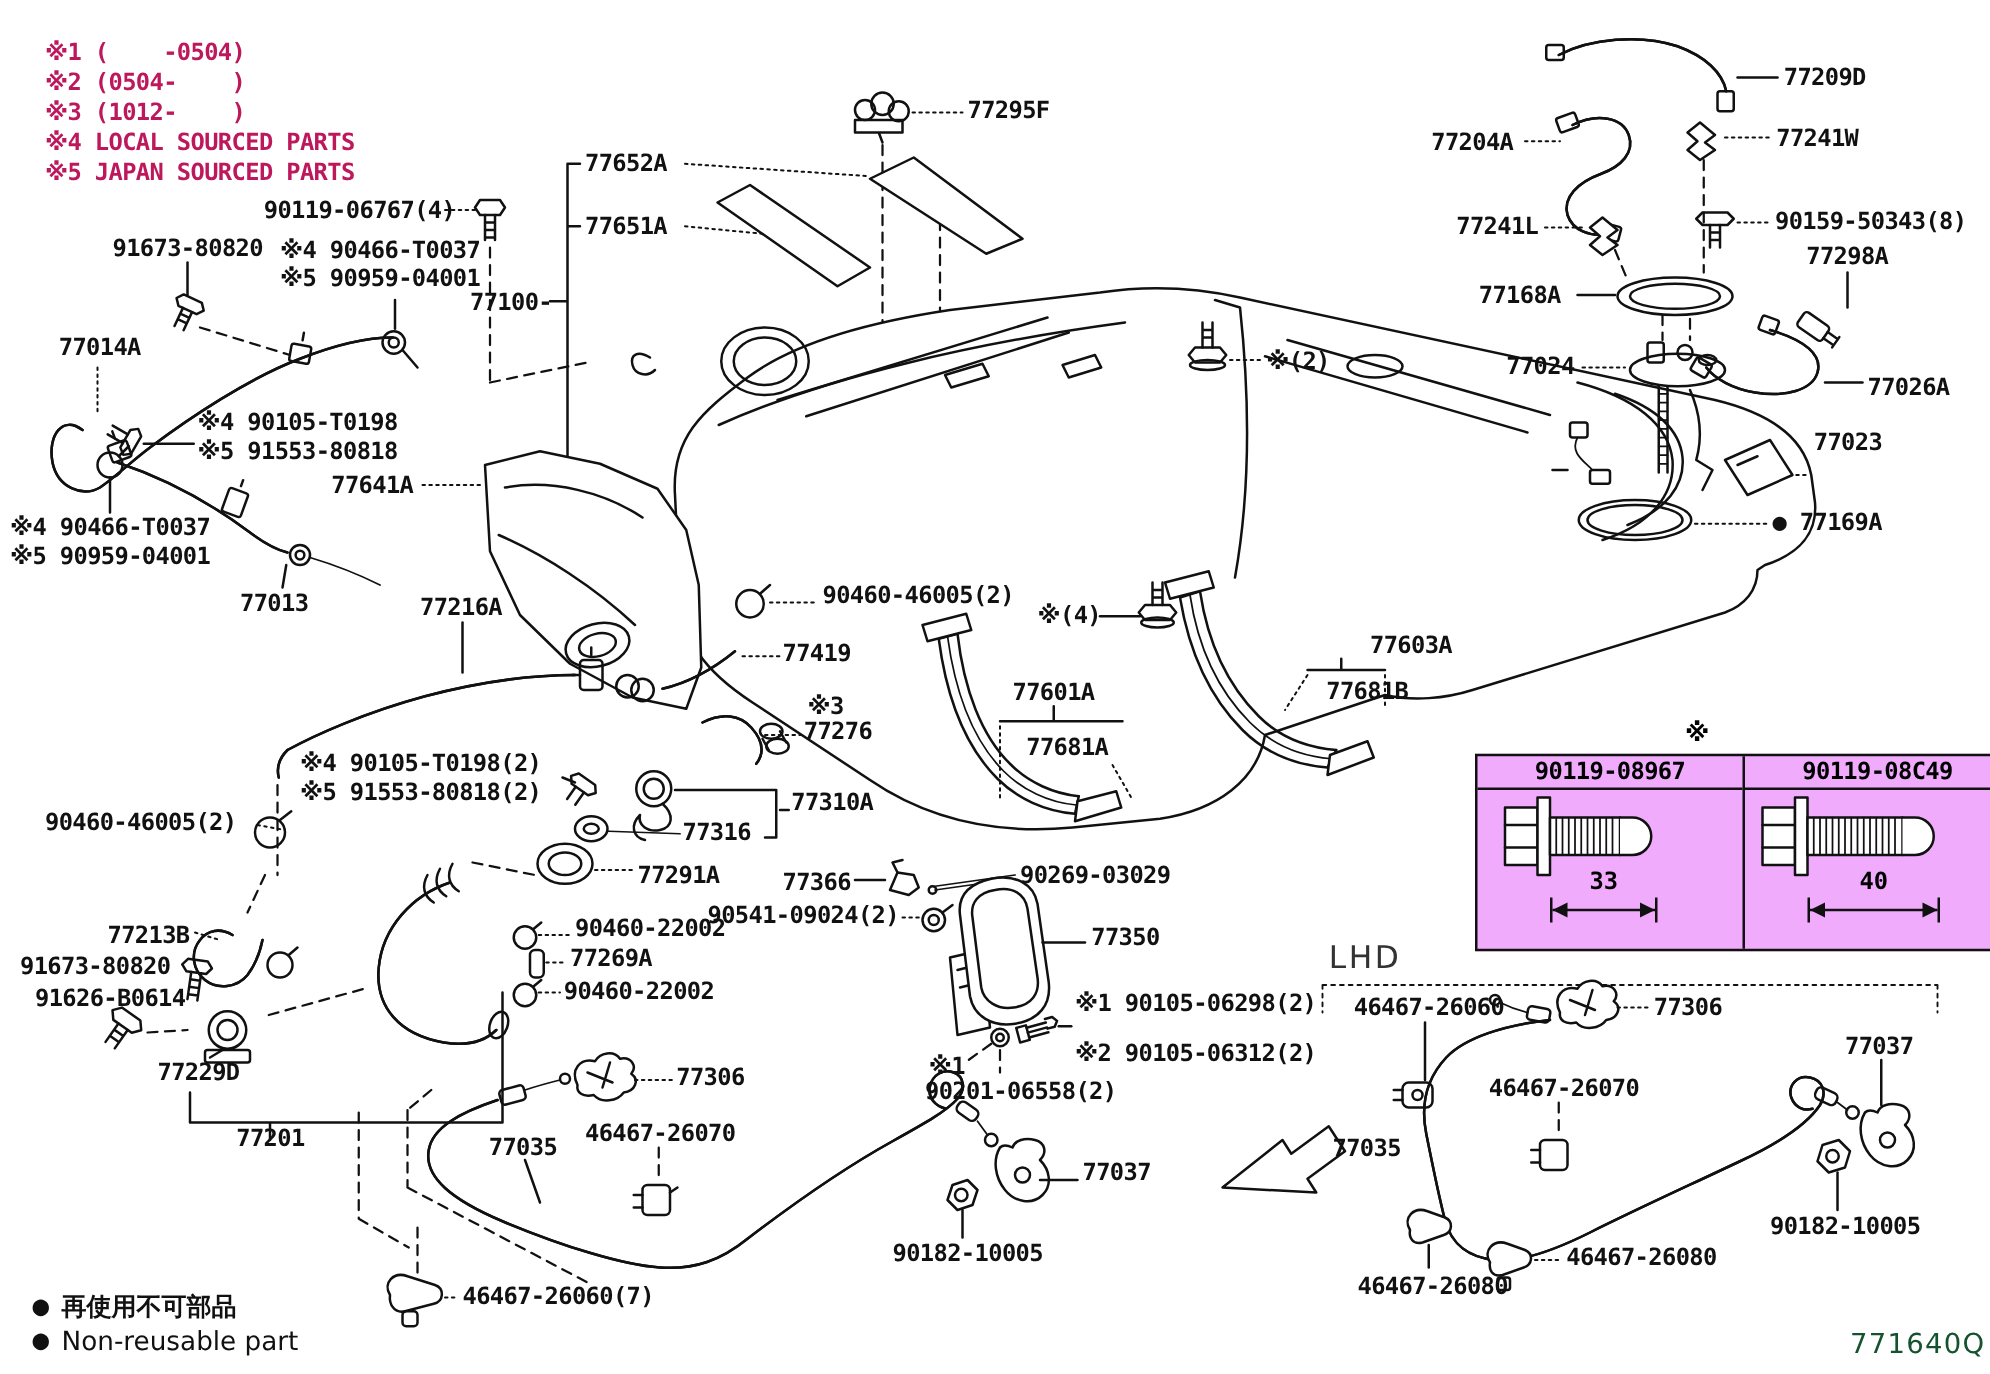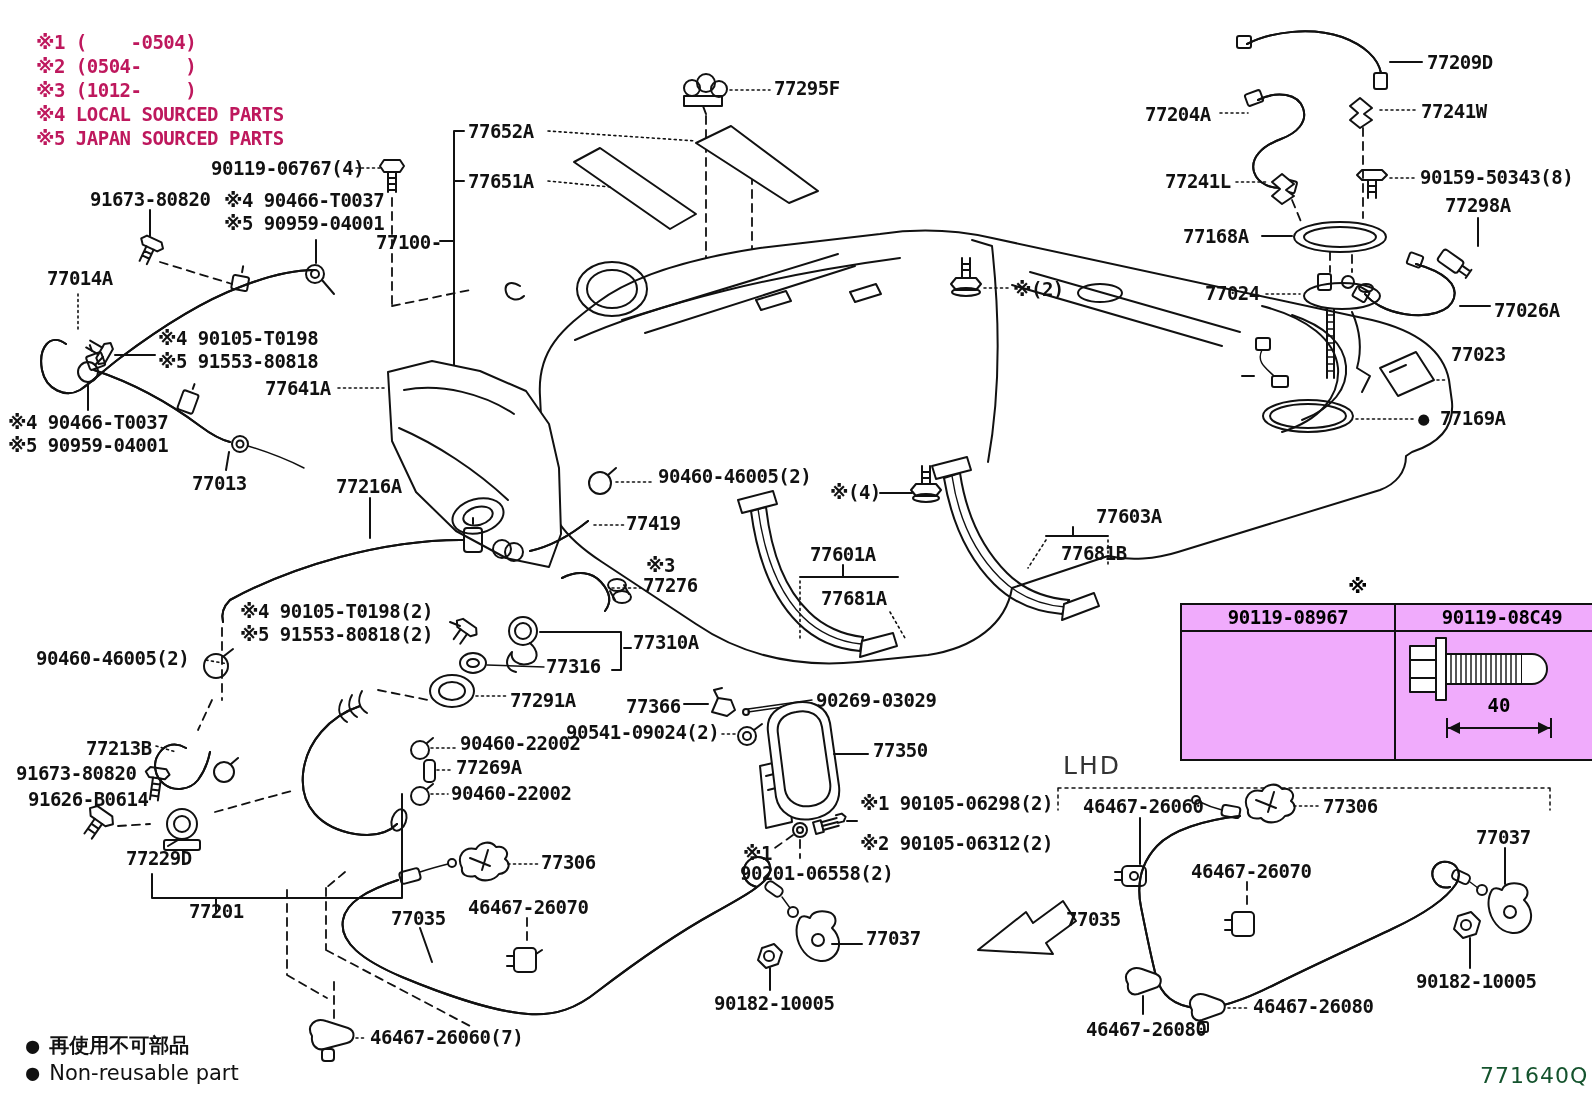--- a/index.html
+++ b/index.html
@@ -531,20 +531,36 @@
     <div>※3 (1012-    )</div>
     <div>※4 LOCAL SOURCED PARTS</div>
     <div>※5 JAPAN SOURCED PARTS</div>
   </div>
 
 
   <span id="insetmark">※</span>
   <div id="inset">
     <div class="cell first">
       <div class="hdr">90119-08967</div>
+      <div class="boltwrap">
+        <svg width="212" height="124" viewBox="0 0 212 124" class="s">
+          <rect x="22" y="14" width="26" height="46" class="wf"></rect>
+            <path d="M22,28 h26 M22,46 h26"></path>
+          <rect x="48" y="6" width="10" height="62" class="wf"></rect>
+          <rect x="58" y="22" width="56" height="30" class="wf"></rect>
+          <path class="thin" d="M63,22 v30 M68,22 v30 M73,22 v30 M78,22 v30 M83,22 v30 M88,22 v30 M93,22 v30 M98,22 v30 M103,22 v30 M108,22 v30"></path>
+          <path d="M114,22 h10 a15,15 0 0 1 0,30 h-10" class="wf"></path>
+        </svg>
+        <div class="dimwrap" style="left:58px;top:86px;width:82px;">
+          <span class="dimnum">33</span>
+          <div class="line"></div>
+            <i class="ah l"></i>
+            <i class="ah r"></i>
+        </div>
+      </div>
     </div>
     <div class="cell">
       <div class="hdr">90119-08C49</div>
       <div class="boltwrap">
         <svg width="212" height="124" viewBox="0 0 212 124" class="s">
           <rect x="14" y="14" width="26" height="46" class="wf"></rect>
             <path d="M14,28 h26 M14,46 h26"></path>
           <rect x="40" y="6" width="10" height="62" class="wf"></rect>
           <rect x="50" y="22" width="76" height="30" class="wf"></rect>
           <path class="thin" d="M55,22 v30 M60,22 v30 M65,22 v30 M70,22 v30 M75,22 v30 M80,22 v30 M85,22 v30 M90,22 v30 M95,22 v30 M100,22 v30 M105,22 v30 M110,22 v30 M115,22 v30 M120,22 v30"></path>

